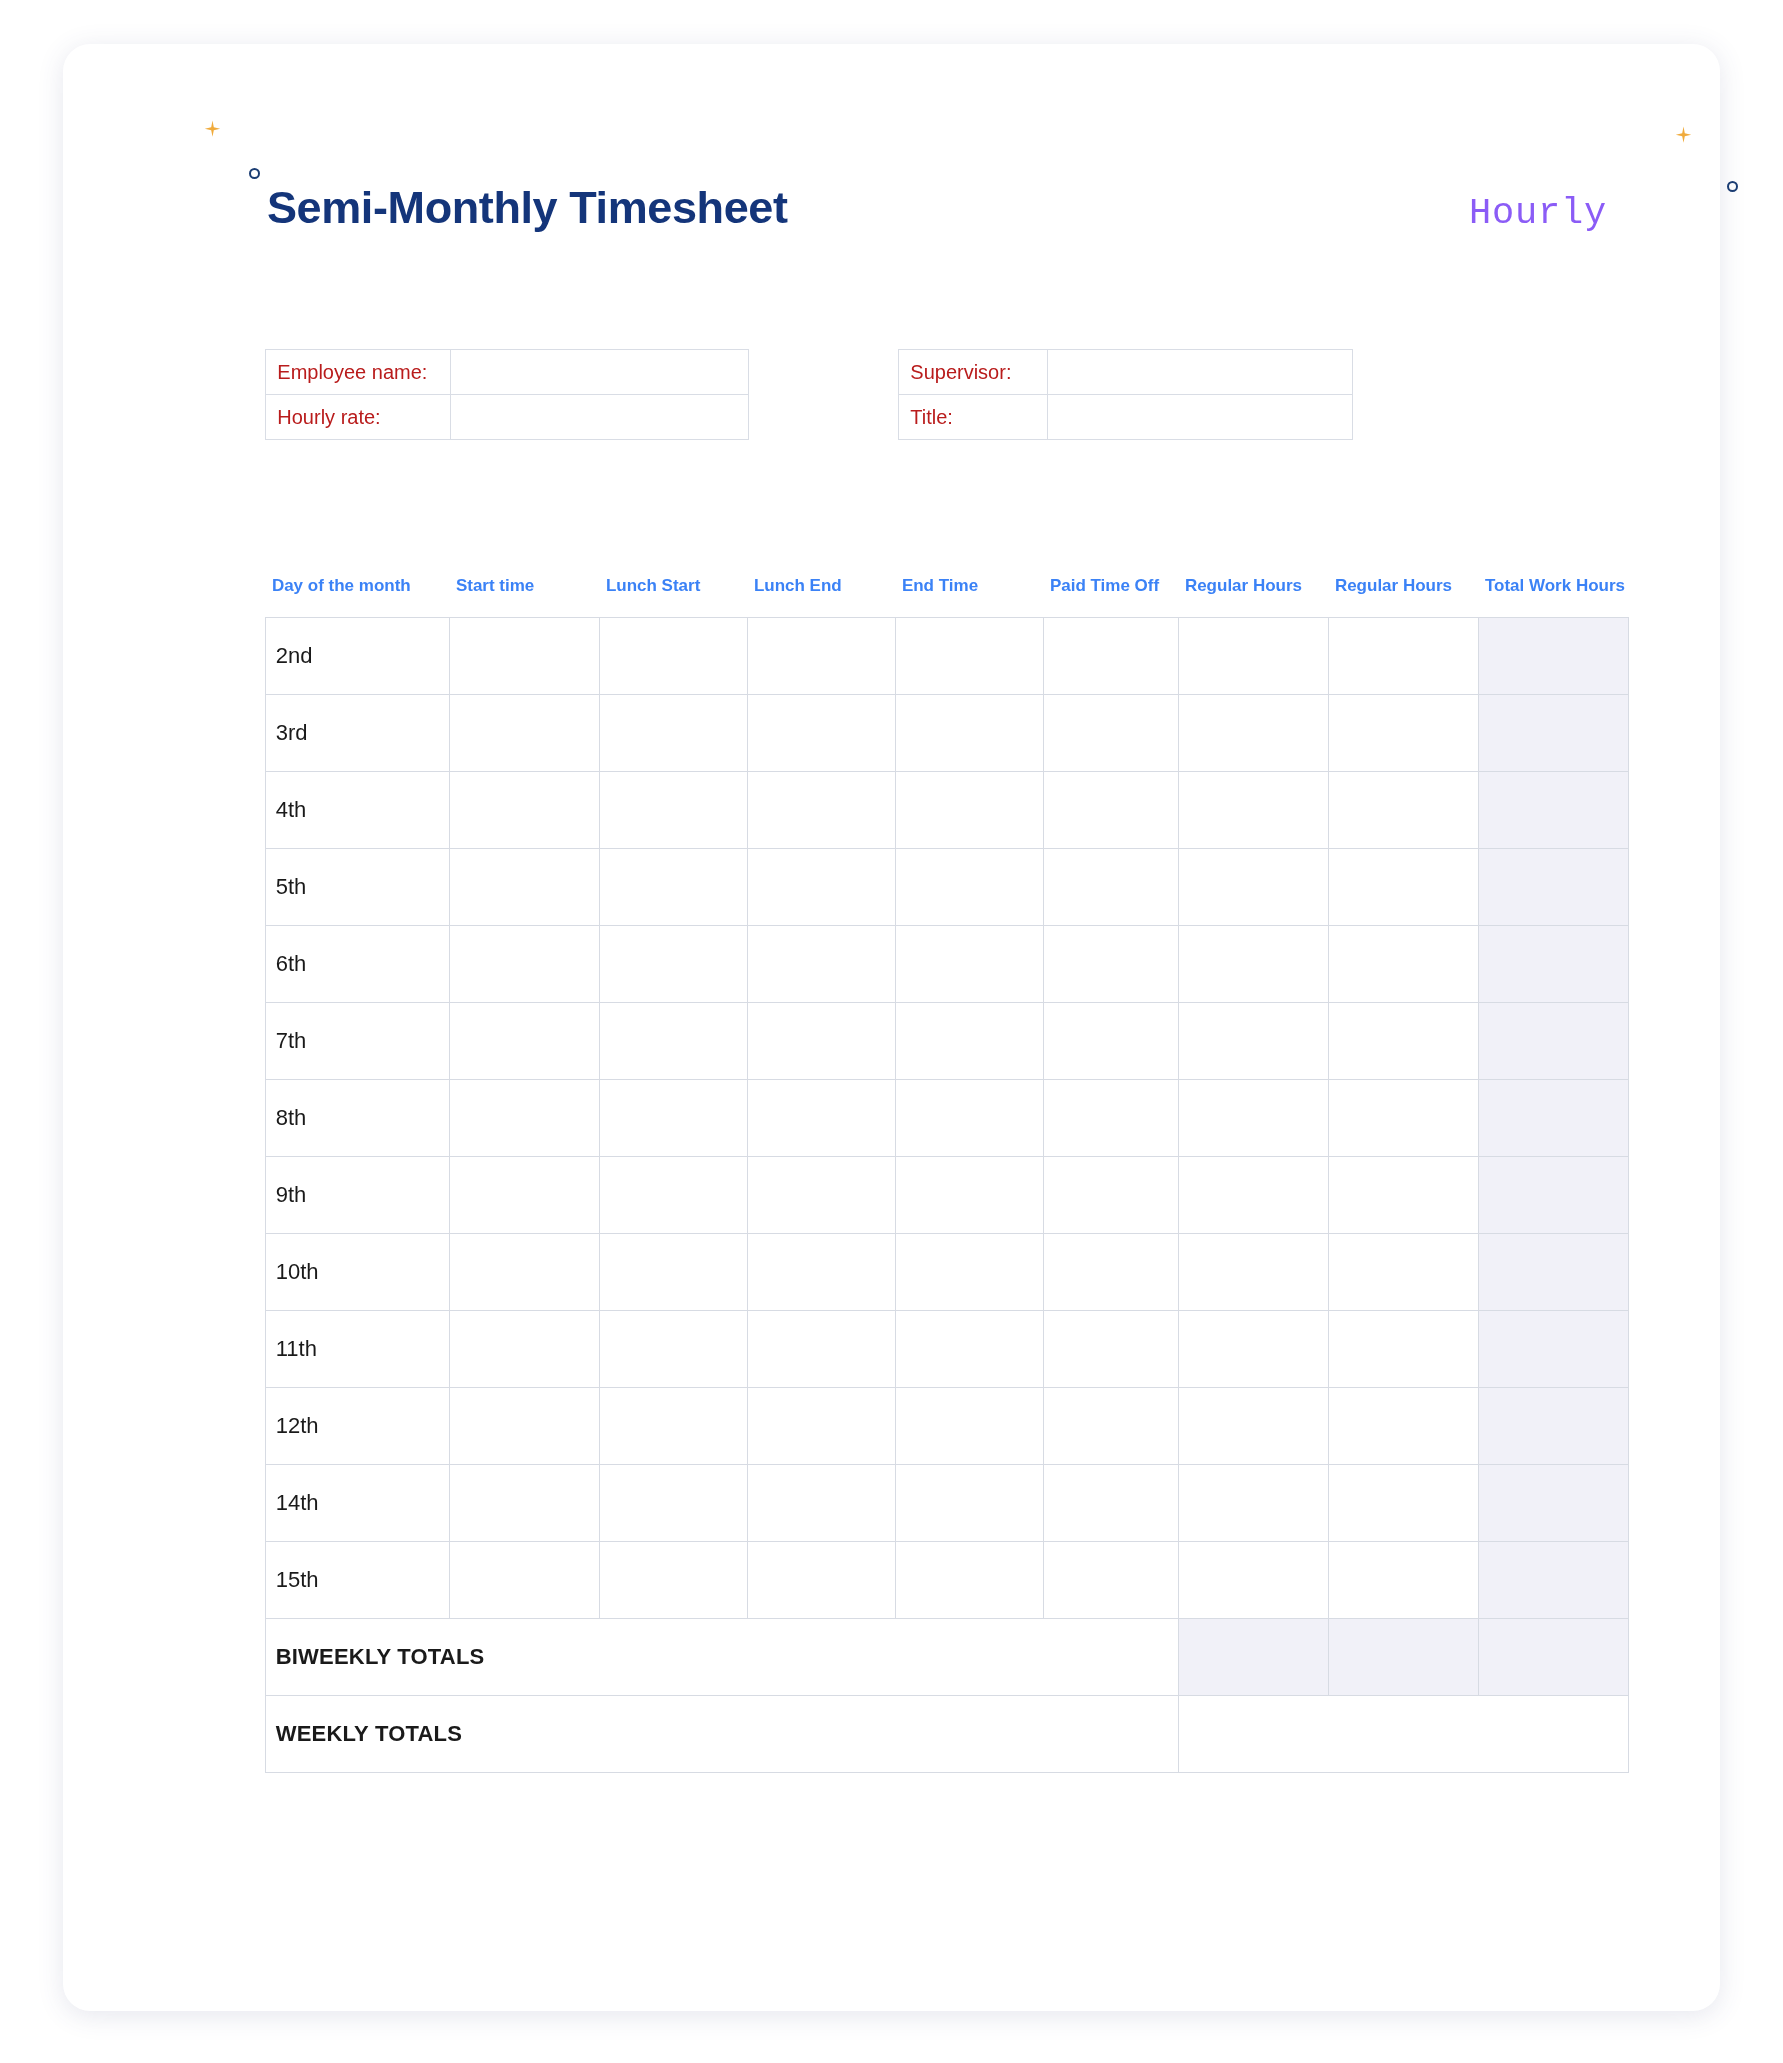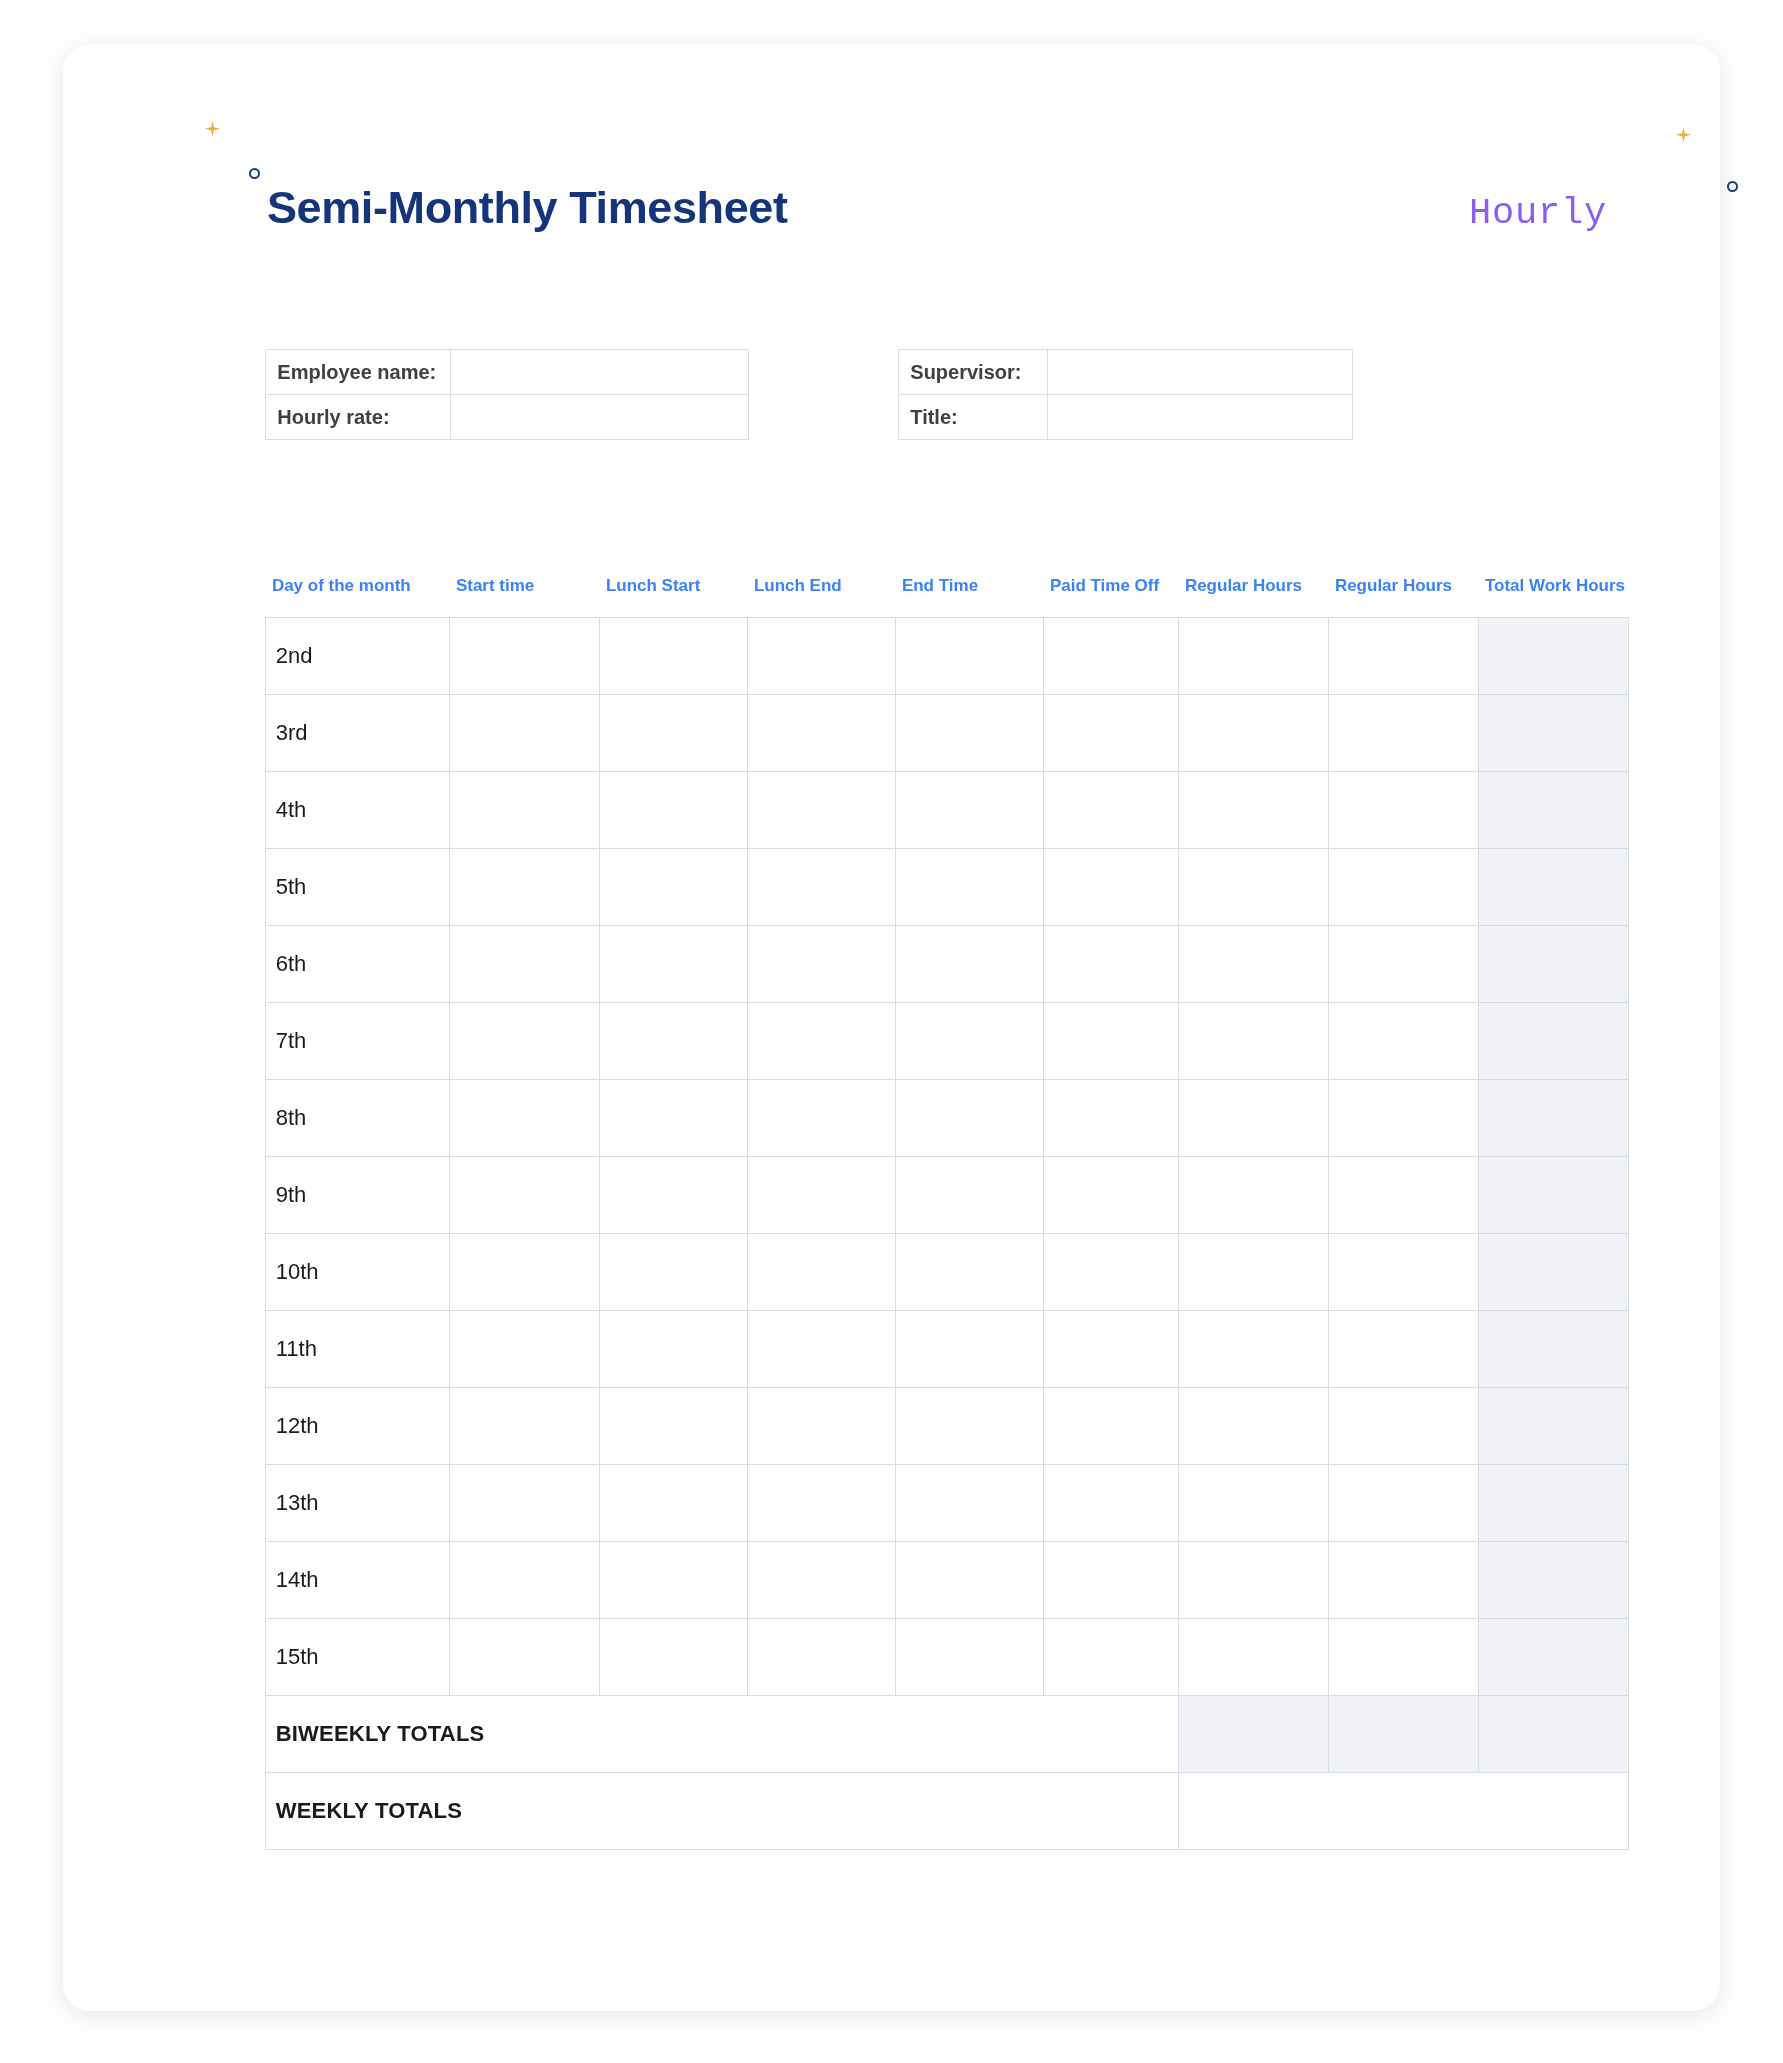--- a/index.html
+++ b/index.html
@@ -80,22 +80,22 @@
     border-collapse: collapse;
   }
   table.info-table td {
     border: 0.8px solid #d9dde5;
     height: 45px;
     font-size: 20px;
     padding: 0 11.3px;
     box-sizing: border-box;
   }
   td.info-label {
-    font-weight: bold;
-    color: #404040;
+    font-weight: normal;
+    color: #b91c1c;
     white-space: nowrap;
   }
   td.info-value {
     background: #ffffff;
   }
 
   
   .grid-wrap {
     position: absolute;
     left: 202px;
@@ -337,31 +337,20 @@
           <td></td>
           <td></td>
           <td></td>
           <td></td>
           <td></td>
           <td></td>
           <td></td>
           <td class="shaded"></td>
         </tr>
         <tr>
-          <td class="day-cell">13th</td>
-          <td></td>
-          <td></td>
-          <td></td>
-          <td></td>
-          <td></td>
-          <td></td>
-          <td></td>
-          <td class="shaded"></td>
-        </tr>
-        <tr>
           <td class="day-cell">14th</td>
           <td></td>
           <td></td>
           <td></td>
           <td></td>
           <td></td>
           <td></td>
           <td></td>
           <td class="shaded"></td>
         </tr>

